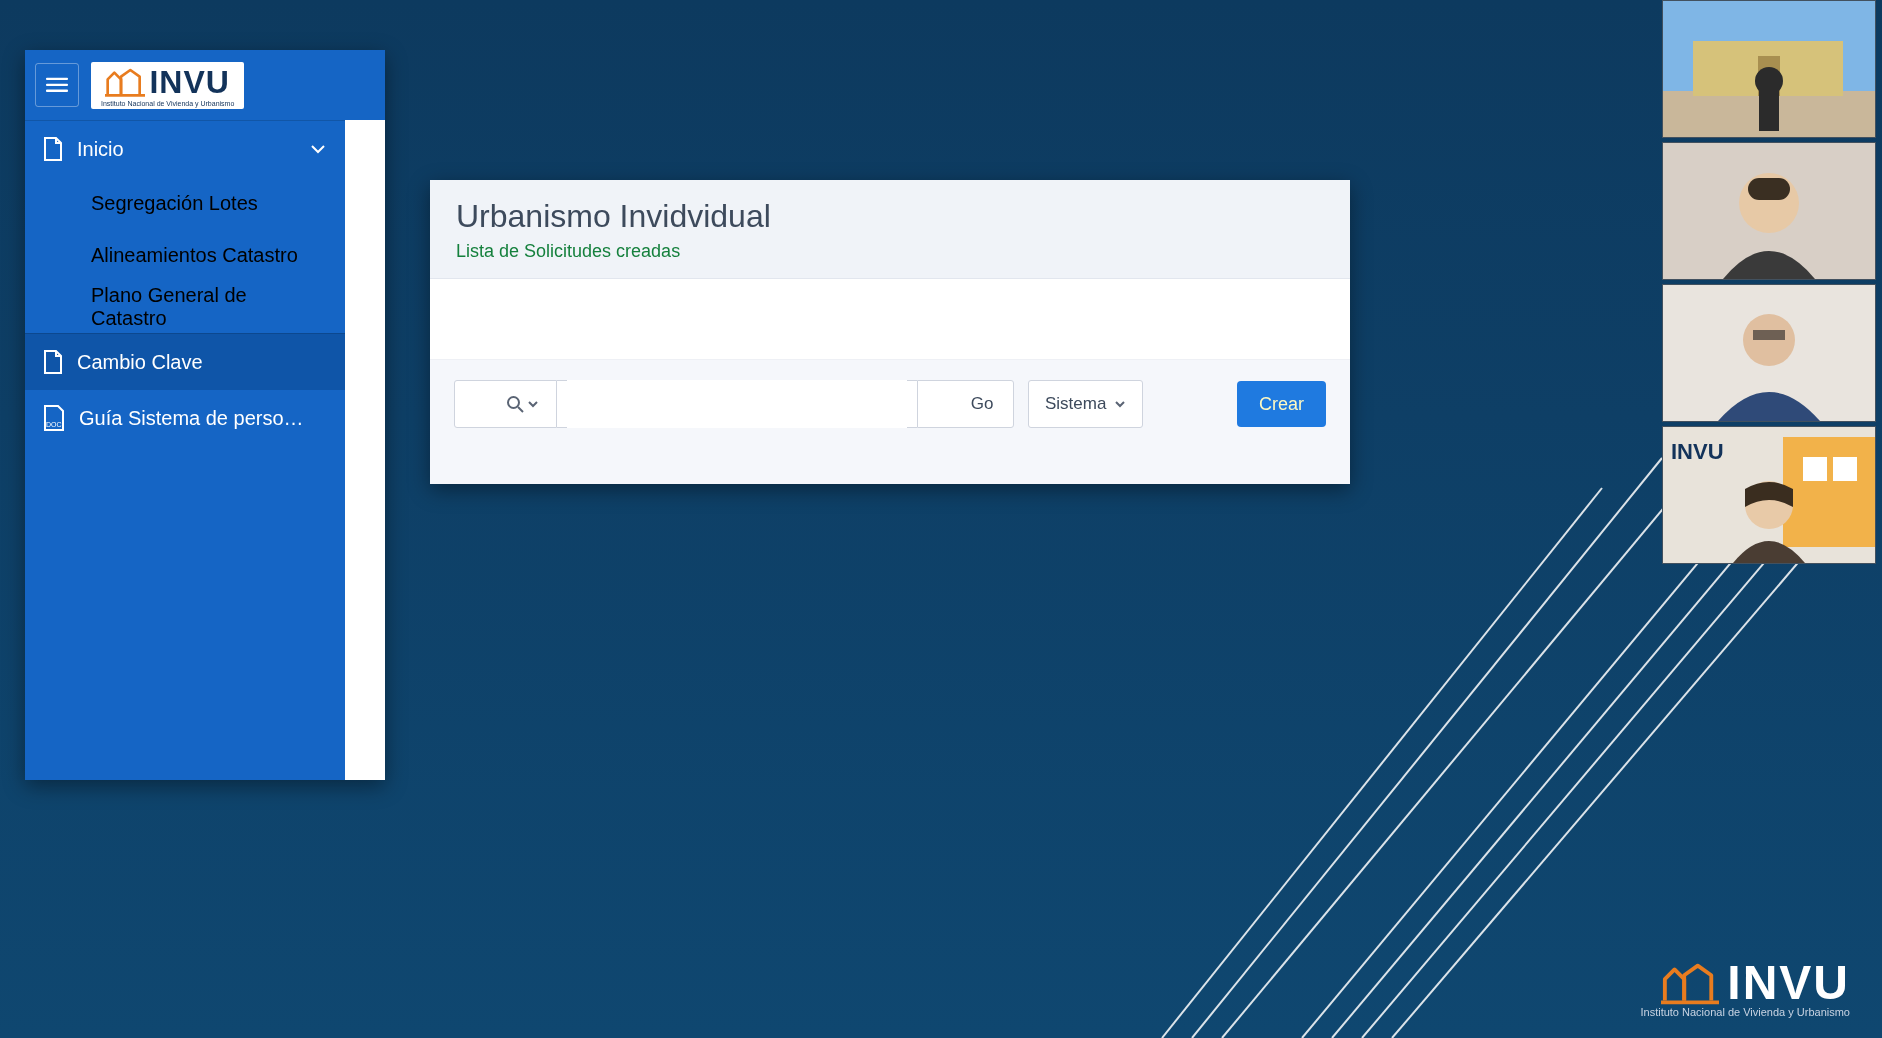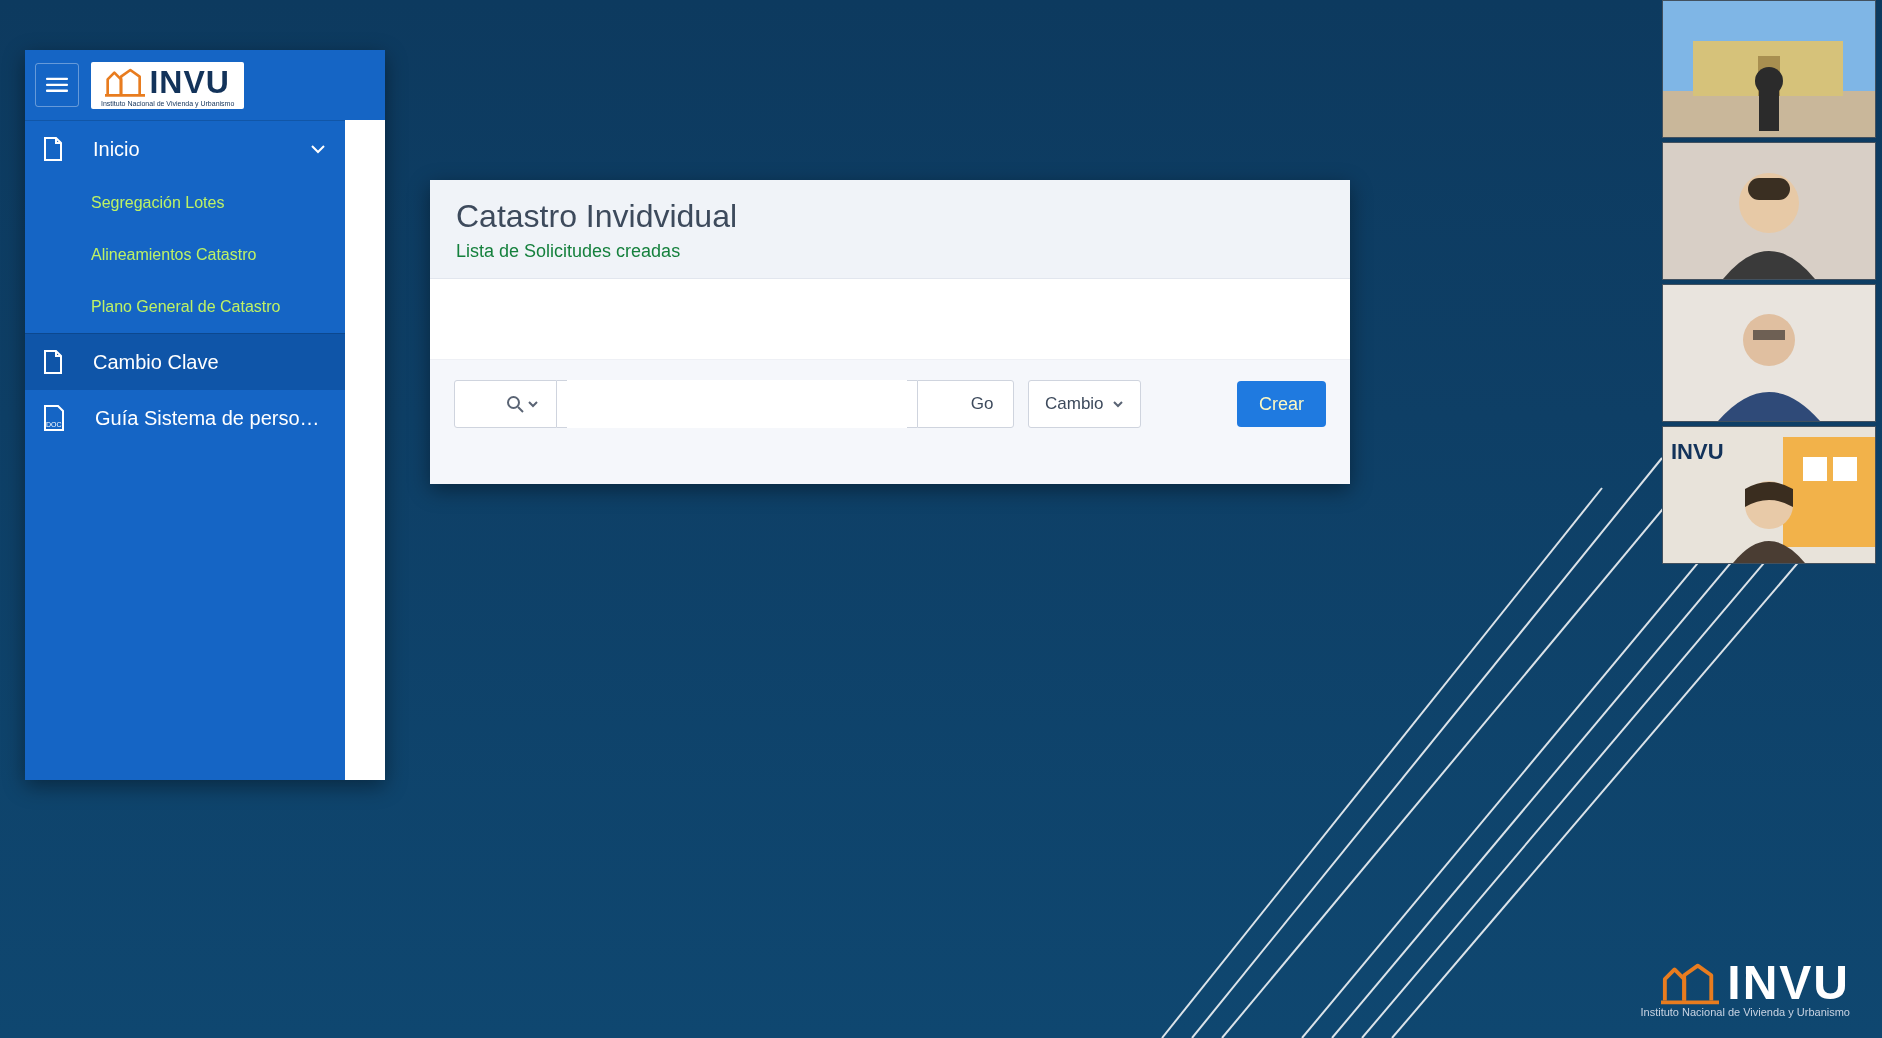--- a/index.html
+++ b/index.html
@@ -93,28 +93,28 @@
   }
 
   .nav-item, .nav-subitem {
     display: flex;
     align-items: center;
     padding: 0 18px;
     height: 56px;
     font-size: 20px;
     cursor: pointer;
   }
-  .nav-item { gap: 30px; border-top: 1px solid rgba(0,0,0,.15); }
+  .nav-item { gap: 14px; border-top: 1px solid rgba(0,0,0,.15); }
   .nav-item.active { background: #0f55a8; text-align: right; }
   .nav-item .spacer { flex: 1; }
   .nav-subitem {
     padding-left: 66px;
     height: 52px;
-    font-size: 16px;
-    color: #bef264;
+    font-size: 20px;
+    color: #000000;
   }
   .page-icon { width: 20px; height: 24px; }
   .doc-icon  { width: 22px; height: 26px; }
   .chev { width: 18px; height: 18px; }
 
   
   .card {
     position: absolute;
     left: 430px;
     top: 180px;
@@ -307,21 +307,21 @@
           <text x="3" y="22" font-size="7" fill="#fff" font-family="Arial">DOC</text>
         </svg>
       <span class="trunc">Guía Sistema de person…</span>
     </div>
 
   </div>
 </div>
 
 <div class="card">
   <div class="card-head">
-    <h1 class="card-title">Catastro Invidvidual</h1>
+    <h1 class="card-title">Urbanismo Invidvidual</h1>
     <div class="card-sub">Lista de Solicitudes creadas</div>
   </div>
   <div class="card-blank"></div>
   <div class="card-tools">
     <div class="input-group">
       <div class="ig-part ig-search">
         <svg width="18" height="18" viewBox="0 0 18 18">
             <circle cx="7.5" cy="7.5" r="5.5" fill="none" stroke="#5a6474" stroke-width="2"></circle>
             <line x1="12" y1="12" x2="17" y2="17" stroke="#5a6474" stroke-width="2"></line>
           </svg>
@@ -330,21 +330,21 @@
           </svg>
       </div>
       <div class="ig-part ig-input">
         <input type="text" value="" style="">
       </div>
       <div class="ig-part ig-go">
         <span>Go</span>
       </div>
     </div>
     <div class="actions-btn">
-      <span>Cambio</span>
+      <span>Sistema</span>
       <svg width="12" height="12" viewBox="0 0 12 12">
           <polyline points="2,4 6,8 10,4" fill="none" stroke="#5a6474" stroke-width="2"></polyline>
         </svg>
     </div>
     <div class="tools-spacer"></div>
     <button class="primary-btn">
       <span>Crear</span>
     </button>
   </div>
 </div>

